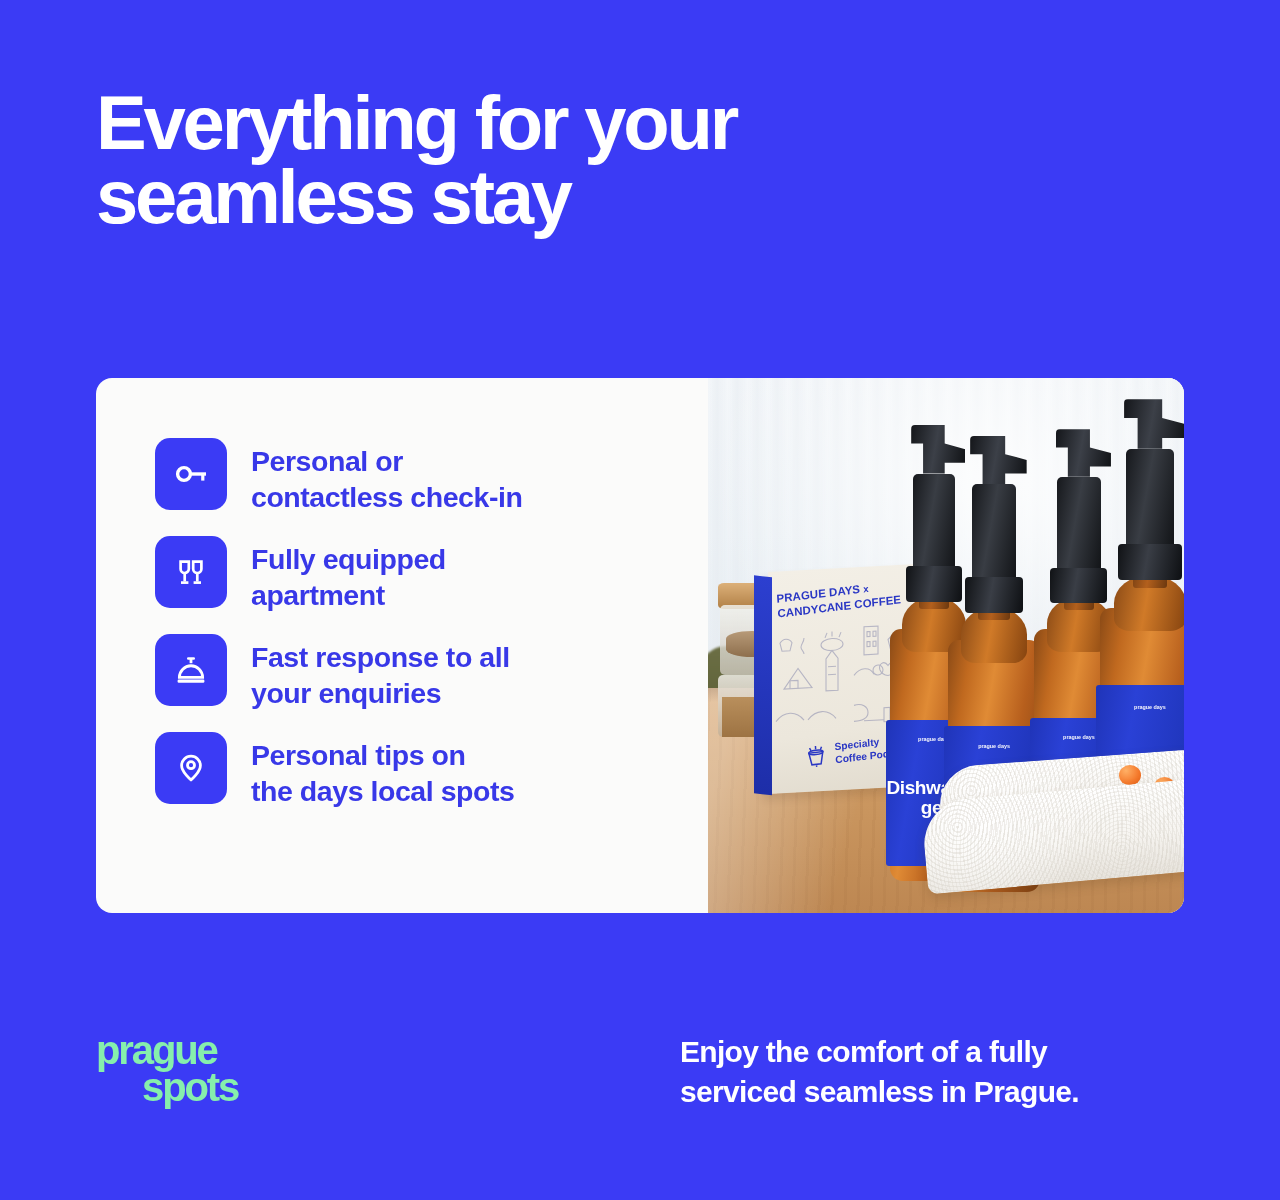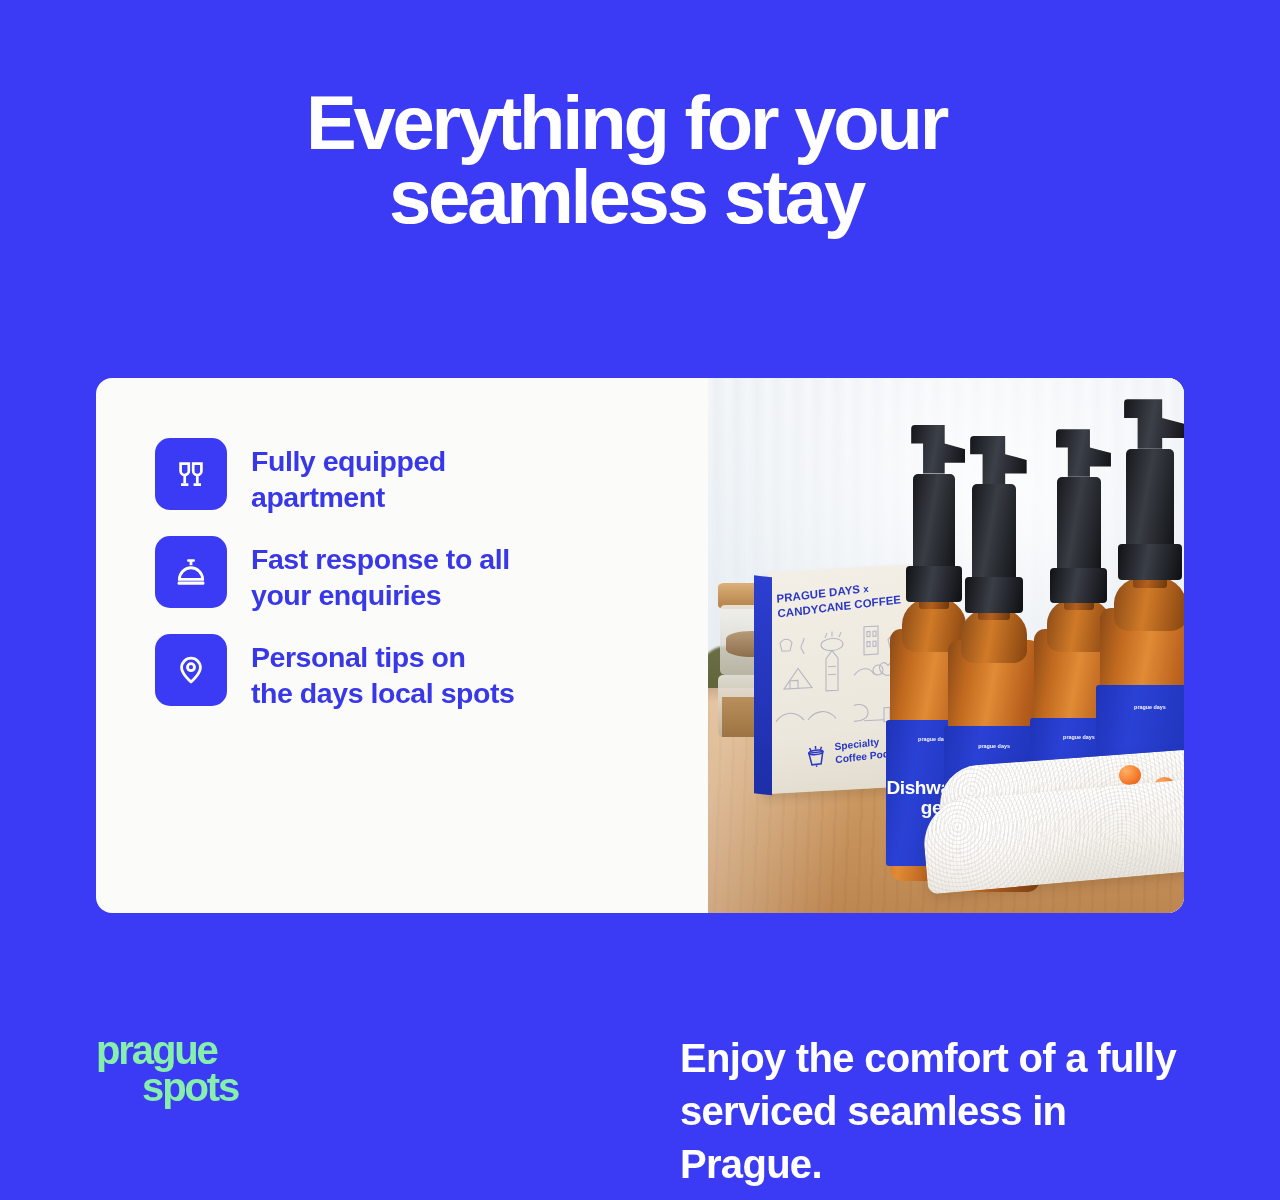--- a/index.html
+++ b/index.html
@@ -14,21 +14,20 @@
   
   .headline{
     position:absolute;
     left:96px; top:86px;
     width:1060px;
     color:#ffffff;
     font-size:76px;
     line-height:0.98;
     font-weight:bold;
     letter-spacing:-3.2px;
-    text-align:center;
     -webkit-font-smoothing:antialiased;
   }
   .headline .l2{ display:block; }
 
   
   .card{
     position:absolute;
     left:96px; top:378px;
     width:1088px; height:535px;
     background:#fbfbfa;
@@ -293,36 +292,49 @@
     color:#86efac;
     font-size:40px; font-weight:bold;
     line-height:.92; letter-spacing:-2.1px;
   }
   .logo .l2{ display:block; padding-left:46px; }
 
   .tagline{
     position:absolute; left:680px; top:1032px;
     width:530px;
     color:#ffffff;
-    font-size:40px; font-weight:bold;
+    font-size:30px; font-weight:bold;
     line-height:1.33; letter-spacing:-.7px;
   }
 </style>
 </head>
 <body>
 
 <h1 class="headline">
   <span class="l1">Everything for your</span>
   <span class="l2">seamless stay</span>
 </h1>
 
 <div class="card">
 
   <div class="features">
 
+    <div class="feature">
+      <span class="tile">
+        <svg width="40" height="40" viewBox="0 0 40 40">
+          <circle cx="13" cy="20" r="6.4" fill="none" stroke="#ffffff" stroke-width="3.4"></circle>
+          <rect x="18" y="18.3" width="17" height="3.4" fill="#ffffff"></rect>
+          <rect x="30.2" y="20.2" width="3.2" height="6.4" fill="#ffffff"></rect>
+        </svg>
+      </span>
+      <div class="feature-label">
+        <span>Personal or</span><br>
+        <span>contactless check-in</span>
+      </div>
+    </div>
 
     <div class="feature">
       <span class="tile">
         <svg width="40" height="40" viewBox="0 0 40 40">
           <g fill="none" stroke="#ffffff" stroke-width="2.7">
             <path d="M9.6 9.6h8.2v7.3a4.1 4.1 0 0 1-8.2 0z"></path>
             <path d="M13.7 21v8.4"></path>
               <path d="M10 30.6h7.4"></path>
             <path d="M22.2 9.6h8.2v7.3a4.1 4.1 0 0 1-8.2 0z"></path>
             <path d="M26.3 21v8.4"></path>

